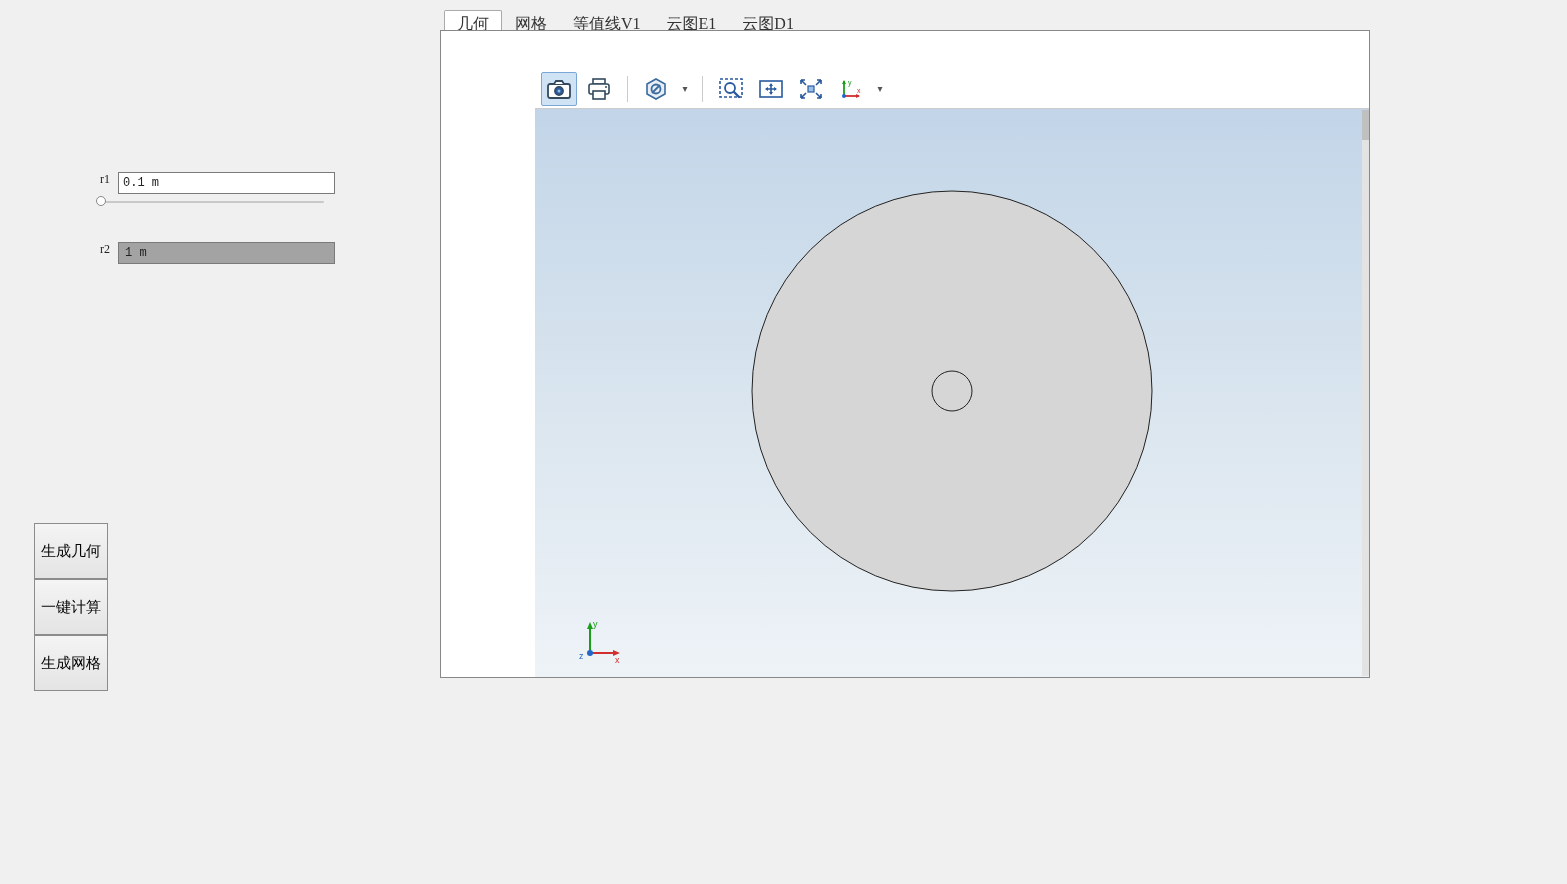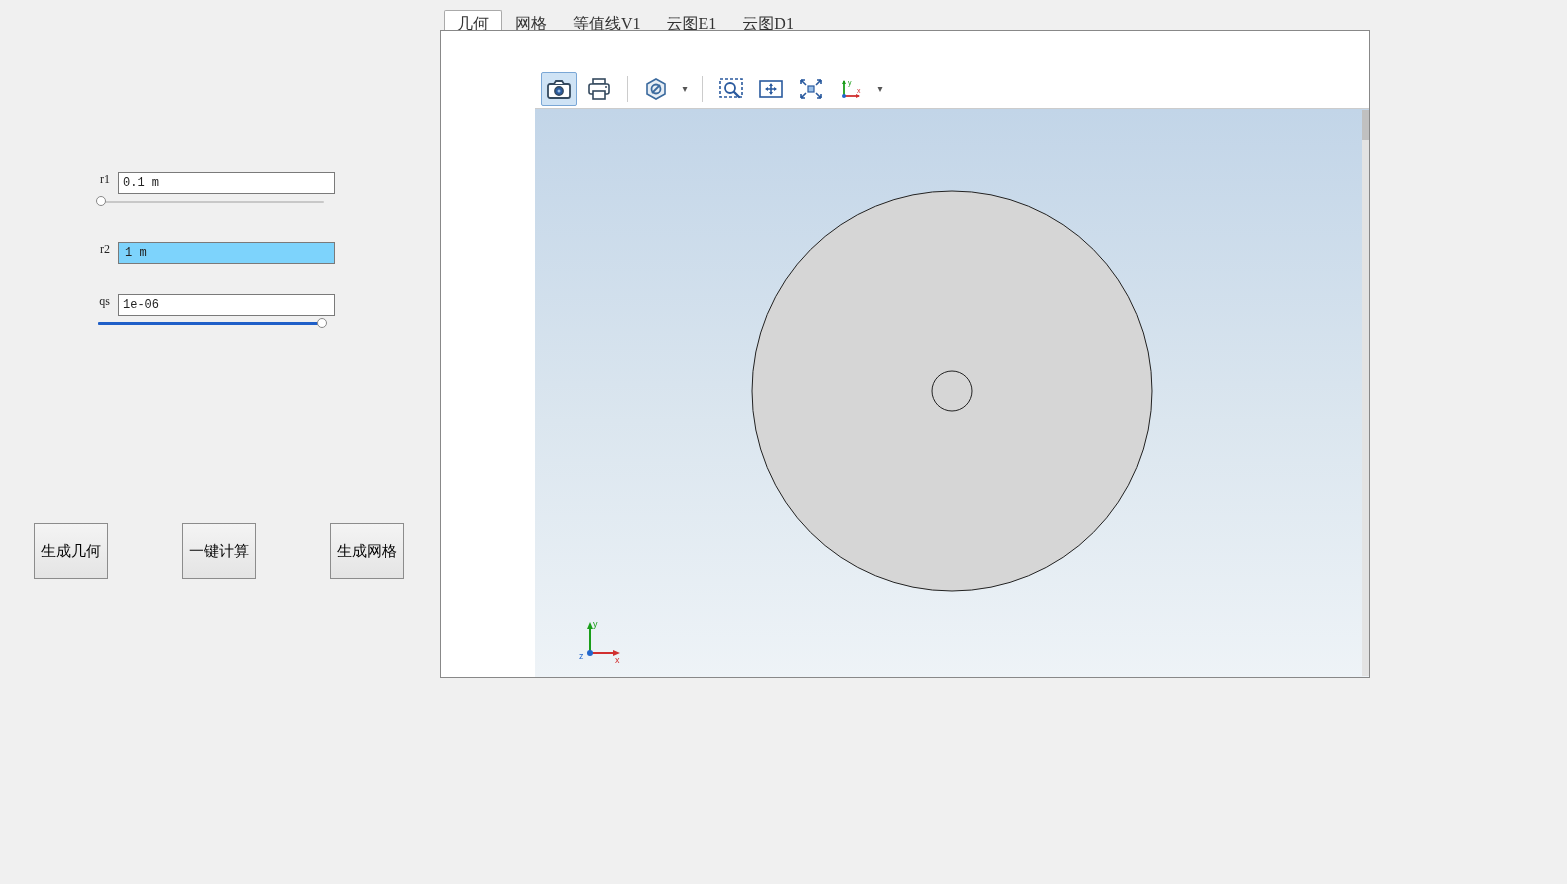--- a/index.html
+++ b/index.html
@@ -37,21 +37,21 @@
     flex: 1;
     height: 22px;
     border: 1px solid #7a7a7a;
     background: #fff;
     font-family: "Courier New", monospace;
     font-size: 12px;
     padding: 0 4px;
     color: #222;
   }
   .param-input.readonly {
-    background: #7dd3fc;
+    background: #a3a3a3;
     padding-left: 6px;
   }
   .slider-wrap {
     margin-top: 4px;
     margin-left: 6px;
     width: 230px;
     height: 8px;
     position: relative;
   }
   .slider-track {
@@ -76,20 +76,21 @@
     background: #fff;
     border: 1px solid #888;
   }
 
   .buttons {
     position: absolute;
     left: 34px; top: 523px;
     width: 370px;
     display: flex;
     justify-content: space-between;
+    flex-direction: column;
   }
   .btn {
     width: 74px; height: 56px;
     background: linear-gradient(#f4f4f4, #e4e4e4);
     border: 1px solid #8c8c8c;
     font-size: 15px;
     font-family: "SimSun", serif;
     cursor: pointer;
     display: flex; align-items: center; justify-content: center;
     text-align: center;
@@ -218,31 +219,20 @@
       </div>
     </div>
 
     <div class="param-block" style="top:242px">
       <div class="param-row">
         <div class="param-label">r2</div>
         <input class="param-input readonly" readonly="" value="1 m" style="">
       </div>
     </div>
 
-    <div class="param-block" style="top:294px">
-      <div class="param-row">
-        <div class="param-label">qs</div>
-        <input class="param-input" value="1e-06" style="">
-      </div>
-      <div class="slider-wrap">
-        <div class="slider-track"></div>
-        <div class="slider-fill" style="width:98%"></div>
-        <div class="slider-thumb" style="left:96%"></div>
-      </div>
-    </div>
 
     <div class="buttons">
       <button class="btn">生成几何</button>
       <button class="btn">一键计算</button>
       <button class="btn">生成网格</button>
     </div>
   </div>
 
   <div class="main">
 

